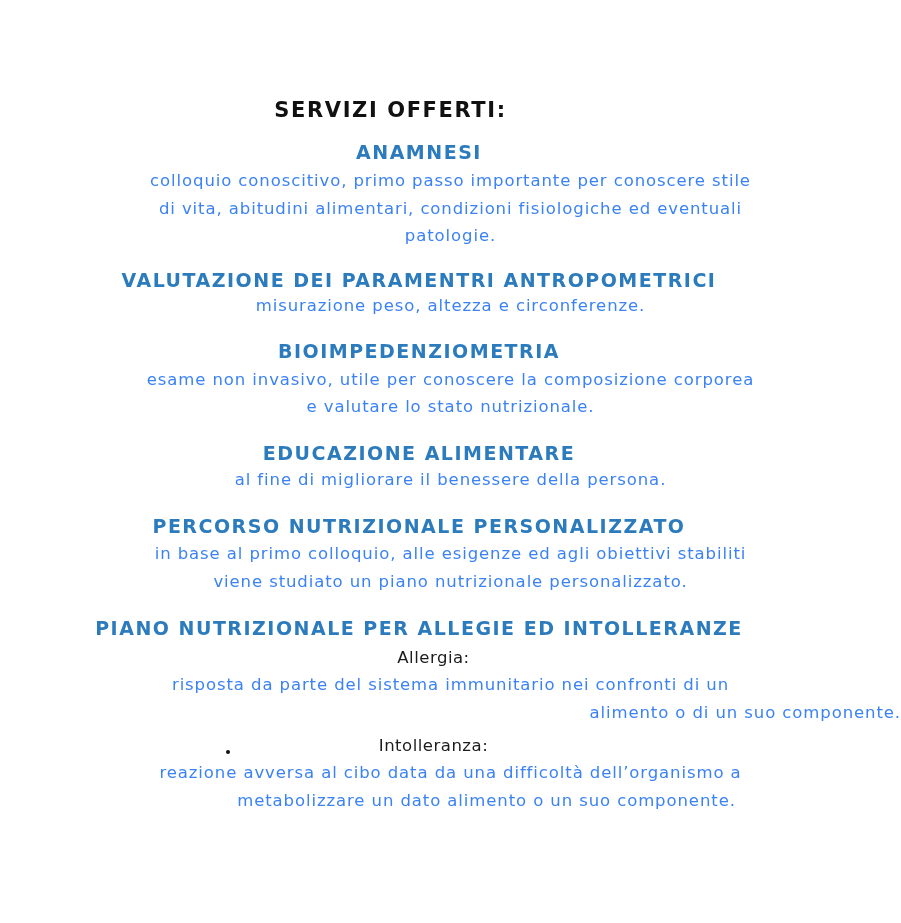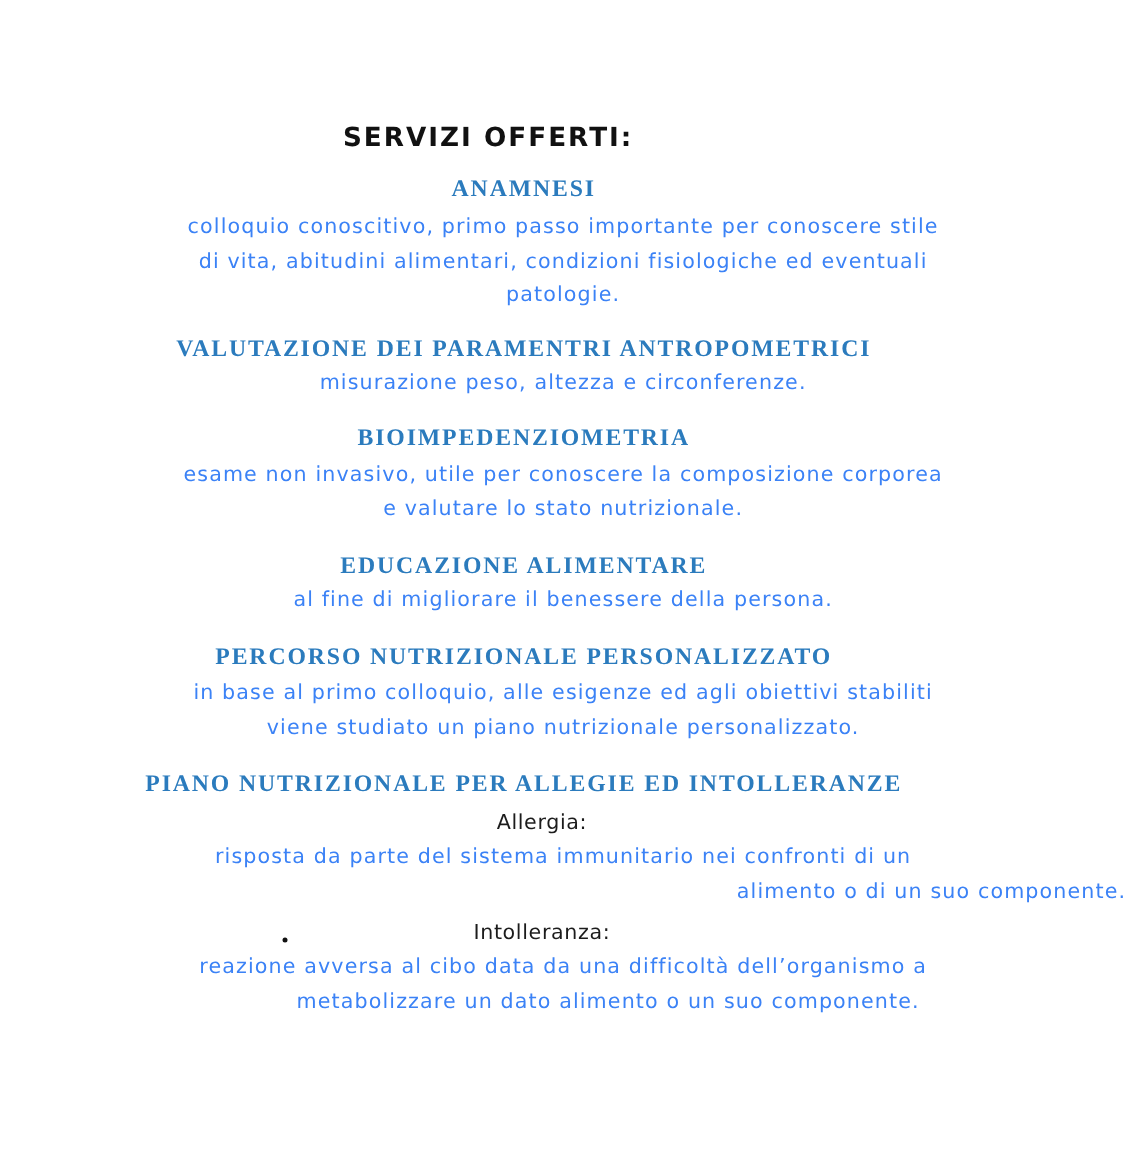--- a/index.html
+++ b/index.html
@@ -35,21 +35,20 @@
     }
     .heading {
       position: absolute;
       left: 0;
       width: 838px;
       font-size: 19px;
       font-weight: bold;
       letter-spacing: 1.5px;
       color: #2b7bbd;
       line-height: 26px;
-      font-family: Liberation Serif, serif;
     }
     .body-text {
       position: absolute;
       left: 0;
       width: 901px;
       font-size: 16.5px;
       letter-spacing: 0.9px;
       color: #3b82f6;
       line-height: 28px;
       white-space: pre-line;

